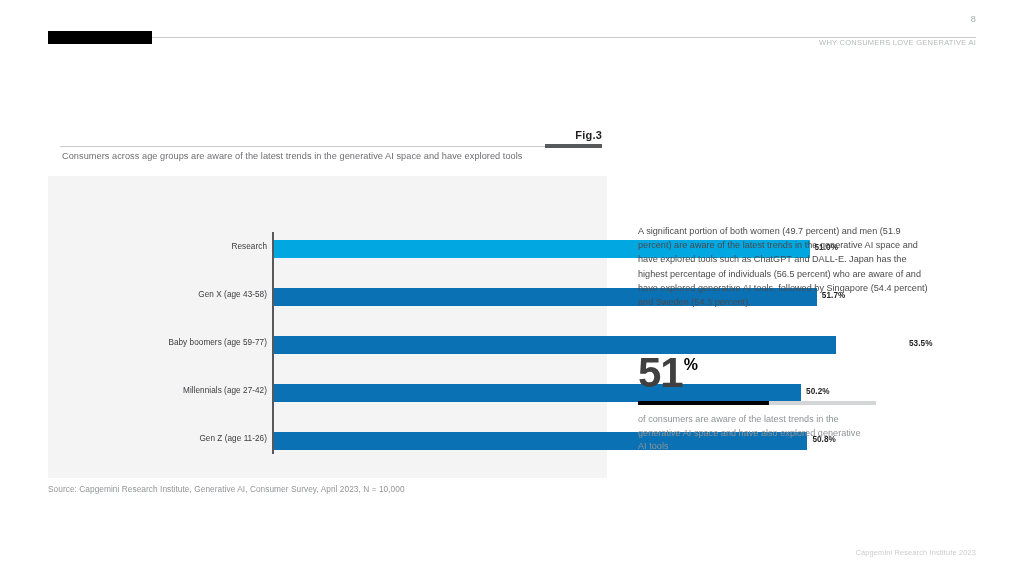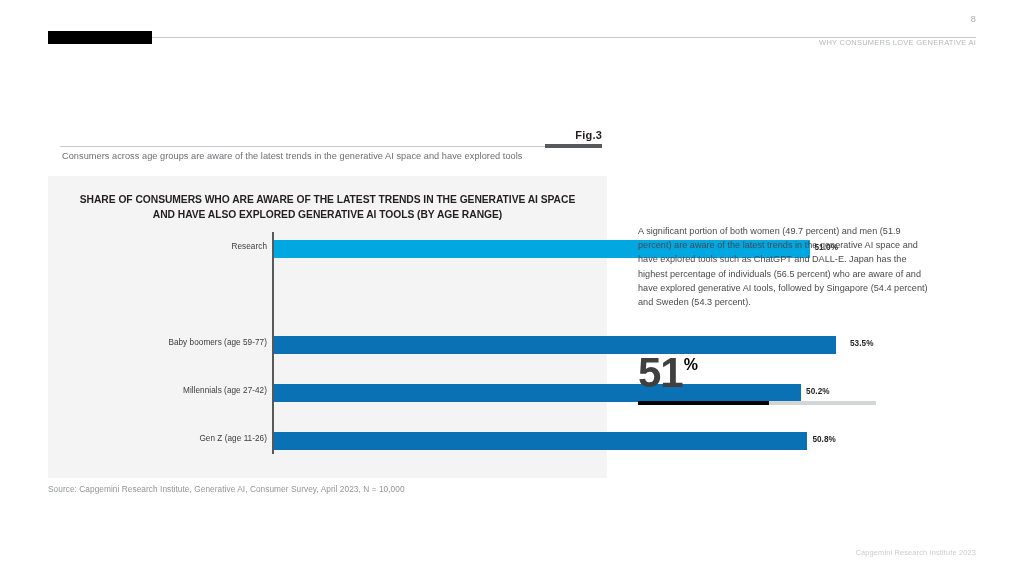--- a/index.html
+++ b/index.html
@@ -222,32 +222,36 @@
   <div class="header-rule-accent"></div>
   <div class="header-title">WHY CONSUMERS LOVE GENERATIVE AI</div>
 </div>
 
 <div class="fig-label">Fig.3</div>
 <div class="fig-rule"></div>
 <div class="fig-rule-accent"></div>
 <div class="fig-caption">Consumers across age groups are aware of the latest trends in the generative AI space and have explored tools</div>
 
 <div class="chart-panel">
-  <div class="chart-title">SHARE OF CONSUMERS WHO ARE AWARE OF THE LATEST TRENDS IN THE GENERATIVE AI SPACE AND HAVE ALSO EXPLORED GENERATIVE AI TOOLS (BY AGE RANGE)</div>
   <div class="plot" id="plot-area">
     <div class="axis-line"></div>
   <div class="bar-row" style="top: 8px;">
         <div class="bar-label">Research</div>
         <div class="bar" style="width: 535.5px; background: rgb(0, 167, 225);"></div>
         <div class="bar-value" style="left: 766.5px;">51.0%</div>
       </div>
+      <div class="bar-row" style="top: 56px;">
+        <div class="bar-label">Gen X (age 43-58)</div>
+        <div class="bar" style="width: 542.85px; background: rgb(10, 114, 180);"></div>
+        <div class="bar-value" style="left: 773.85px;">51.7%</div>
+      </div>
       <div class="bar-row" style="top: 104px;">
         <div class="bar-label">Baby boomers (age 59-77)</div>
         <div class="bar" style="width: 561.75px; background: rgb(10, 114, 180);"></div>
-        <div class="bar-value" style="left: 780px; padding-left: 22px;">53.5%</div>
+        <div class="bar-value" style="left: 839px; padding-left: 22px;">53.5%</div>
       </div>
       <div class="bar-row" style="top: 152px;">
         <div class="bar-label">Millennials (age 27-42)</div>
         <div class="bar" style="width: 527.1px; background: rgb(10, 114, 180);"></div>
         <div class="bar-value" style="left: 758.1px;">50.2%</div>
       </div>
       <div class="bar-row" style="top: 200px;">
         <div class="bar-label">Gen Z (age 11-26)</div>
         <div class="bar" style="width: 533.4px; background: rgb(10, 114, 180);"></div>
         <div class="bar-value" style="left: 764.4px;">50.8%</div>
@@ -259,15 +263,16 @@
 
 <div class="side-paragraph">A significant portion of both women (49.7 percent) and men (51.9 percent) are aware of the latest trends in the generative AI space and have explored tools such as ChatGPT and DALL-E. Japan has the highest percentage of individuals (56.5 percent) who are aware of and have explored generative AI tools, followed by Singapore (54.4 percent) and Sweden (54.3 percent).</div>
 
 <div class="stat-block">
   <div>
     <span class="stat-number">51</span><span class="stat-unit">%</span>
   </div>
   <div class="stat-rule">
     <div class="stat-rule-fill"></div>
   </div>
+  <div class="stat-caption">of consumers are aware of the latest trends in the generative AI space and have also explored generative AI tools</div>
 </div>
 
 <div class="page-footer">Capgemini Research Institute 2023</div>
 
 </body></html>

